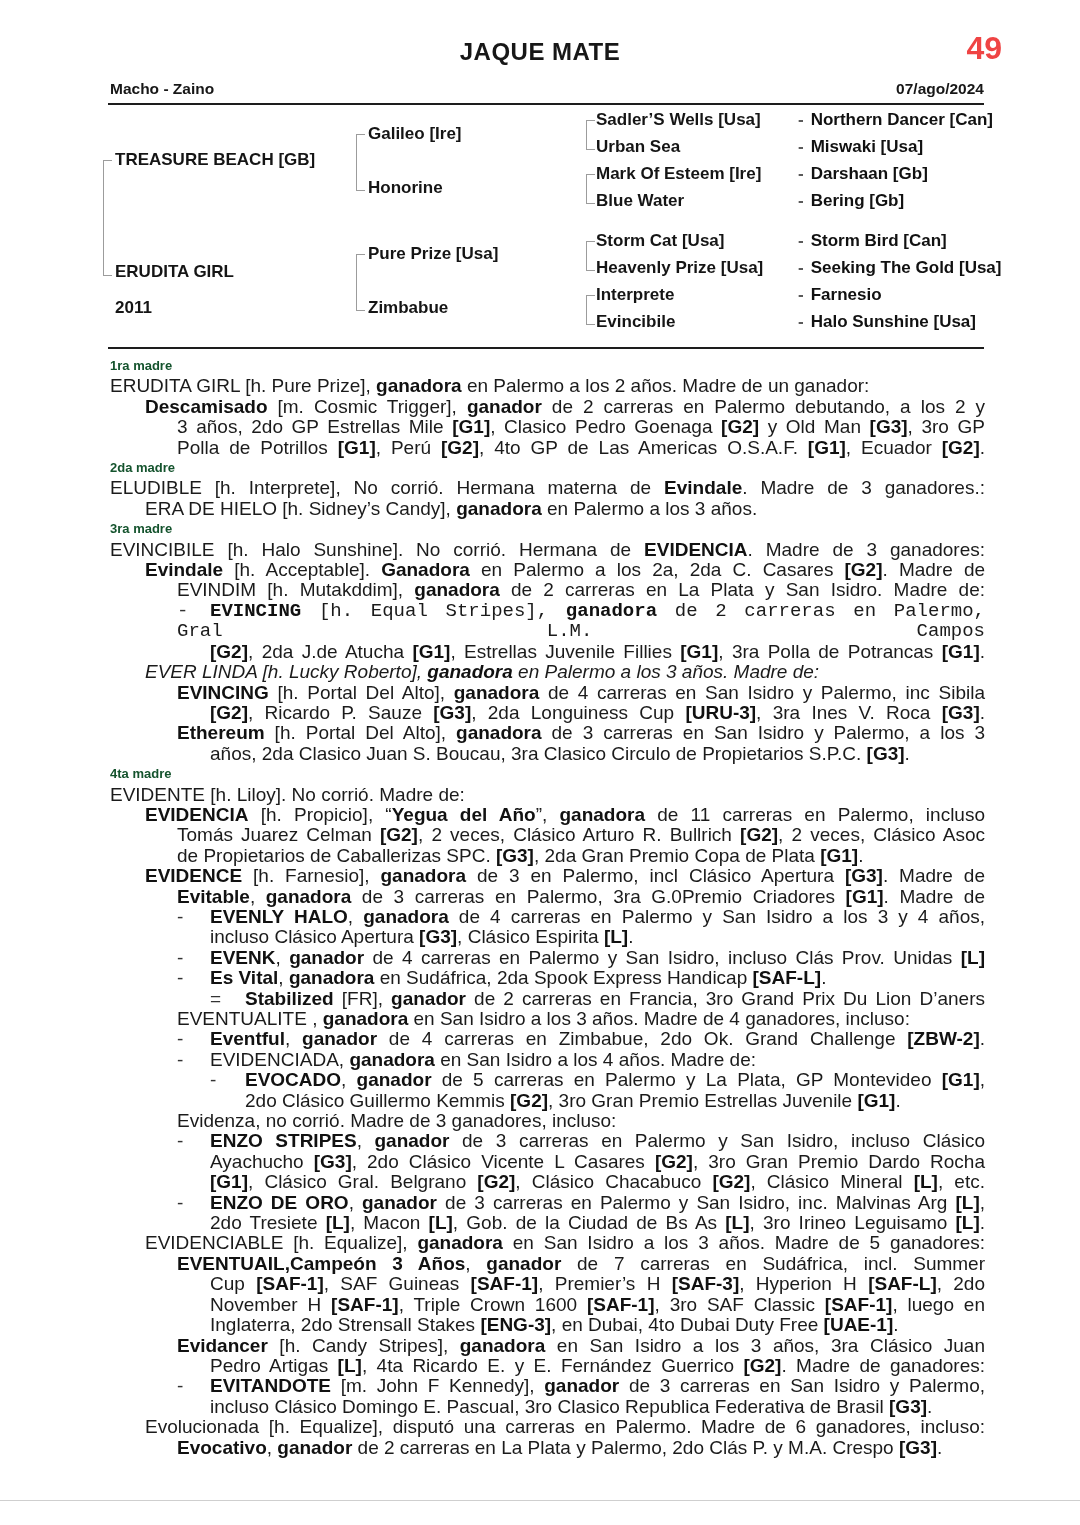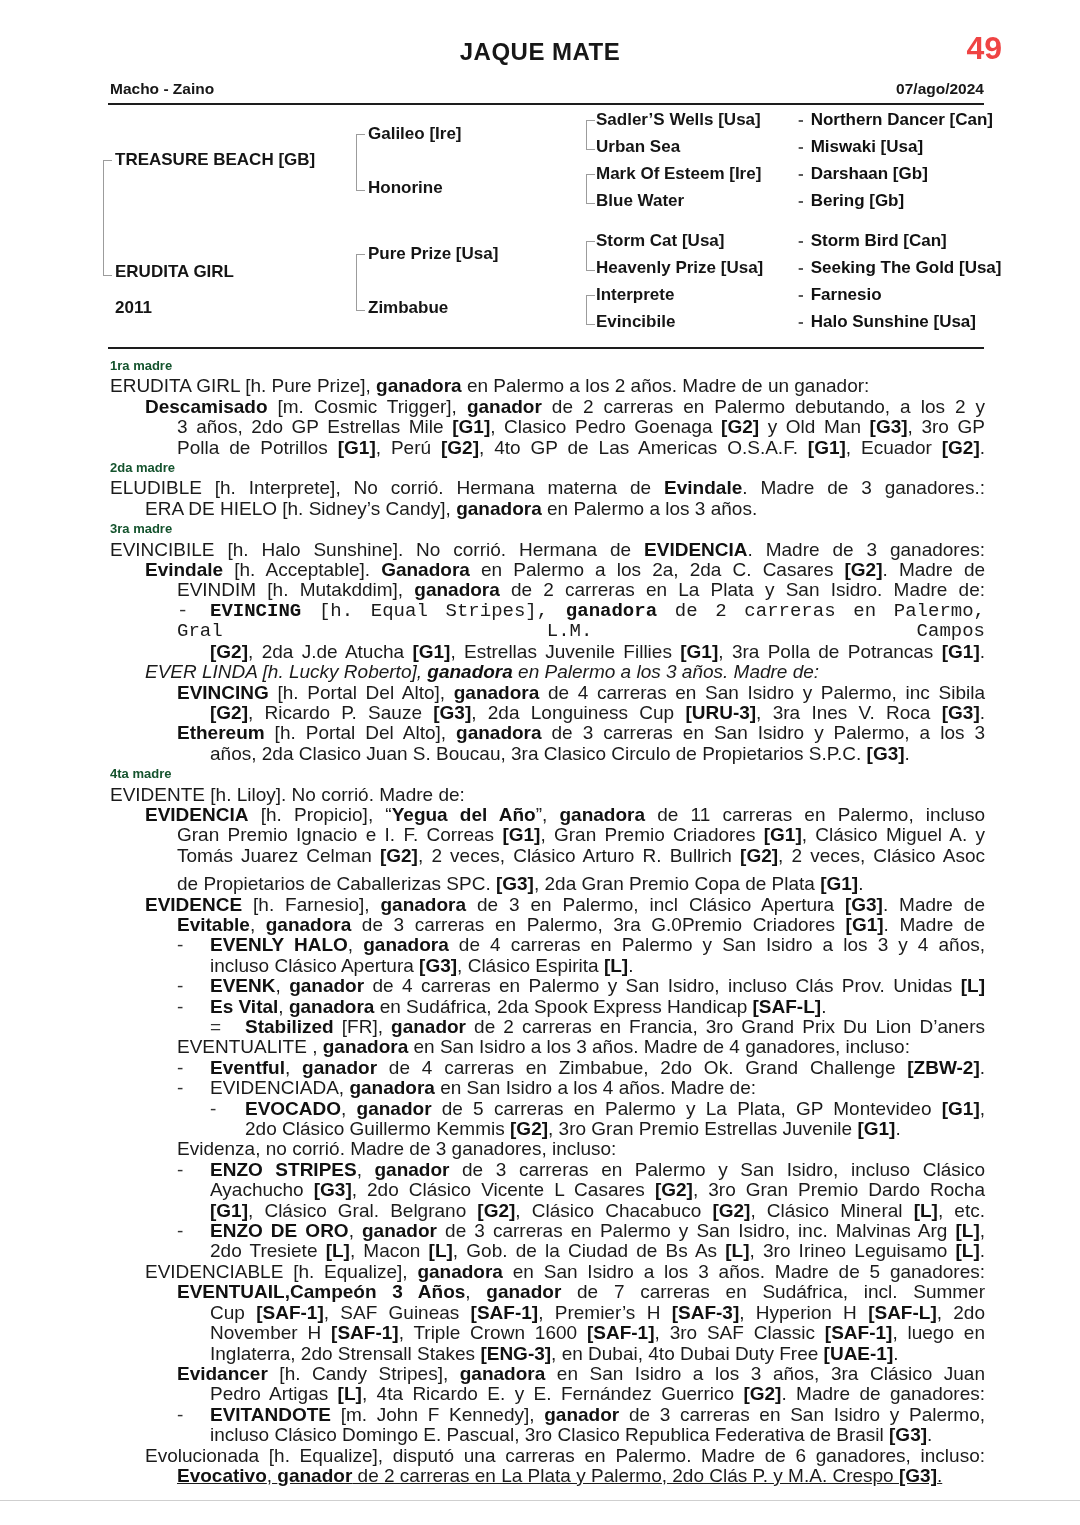--- a/index.html
+++ b/index.html
@@ -117,23 +117,22 @@
       <div class="tline just" style="padding-left: 67px; font-family: Liberation Mono, monospace;"><span class="marker" style="width: 33px;">-</span><span class="b">EVINCING</span><span> [h. Equal Stripes], </span><span class="b">ganadora</span><span> de 2 carreras en Palermo, Gral L.M. Campos</span></div>
       <div class="tline just" style="padding-left: 100px;"><span class="b">[G2]</span><span>, 2da J.de Atucha </span><span class="b">[G1]</span><span>, Estrellas Juvenile Fillies </span><span class="b">[G1]</span><span>, 3ra Polla de Potrancas </span><span class="b">[G1]</span><span>.</span></div>
       <div class="tline" style="padding-left: 35px; font-style: italic;"><span>EVER LINDA [h. Lucky Roberto], </span><span class="b">ganadora</span><span> en Palermo a los 3 años. Madre de:</span></div>
       <div class="tline just" style="padding-left: 67px;"><span class="b">EVINCING</span><span> [h. Portal Del Alto], </span><span class="b">ganadora</span><span> de 4 carreras en San Isidro y Palermo, inc Sibila</span></div>
       <div class="tline just" style="padding-left: 100px;"><span class="b">[G2]</span><span>, Ricardo P. Sauze </span><span class="b">[G3]</span><span>, 2da Longuiness Cup </span><span class="b">[URU-3]</span><span>, 3ra Ines V. Roca </span><span class="b">[G3]</span><span>.</span></div>
       <div class="tline just" style="padding-left: 67px;"><span class="b">Ethereum</span><span> [h. Portal Del Alto], </span><span class="b">ganadora</span><span> de 3 carreras en San Isidro y Palermo, a los 3</span></div>
       <div class="tline" style="padding-left: 100px;"><span>años, 2da Clasico Juan S. Boucau, 3ra Clasico Circulo de Propietarios S.P.C. </span><span class="b">[G3]</span><span>.</span></div>
       <div class="sec-heading">4ta madre</div>
       <div class="tline" style="padding-left: 0px;"><span>EVIDENTE [h. Liloy]. No corrió. Madre de:</span></div>
       <div class="tline just" style="padding-left: 35px;"><span class="b">EVIDENCIA</span><span> [h. Propicio], “</span><span class="b">Yegua del Año</span><span>”, </span><span class="b">ganadora</span><span> de 11 carreras en Palermo, incluso</span></div>
-      <div class="tline just" style="padding-left: 67px;"><span>Gran Premio Ignacio e I. F. Correas </span><span class="b">[G1]</span><span>, Gran Premio Criadores </span><span class="b">[G1]</span><span>, Clásico Miguel A. y</span></div>
       <div class="tline just" style="padding-left: 67px;"><span>Tomás Juarez Celman </span><span class="b">[G2]</span><span>, 2 veces, Clásico Arturo R. Bullrich </span><span class="b">[G2]</span><span>, 2 veces, Clásico Asoc</span></div>
-      <div class="tline" style="padding-left: 67px; margin-top: 8px;"><span>de Propietarios de Caballerizas SPC. </span><span class="b">[G3]</span><span>, 2da Gran Premio Copa de Plata </span><span class="b">[G1]</span><span>.</span></div>
+      <div class="tline" style="padding-left: 67px;"><span>de Propietarios de Caballerizas SPC. </span><span class="b">[G3]</span><span>, 2da Gran Premio Copa de Plata </span><span class="b">[G1]</span><span>.</span></div>
       <div class="tline just" style="padding-left: 35px;"><span class="b">EVIDENCE</span><span> [h. Farnesio], </span><span class="b">ganadora</span><span> de 3 en Palermo, incl Clásico Apertura </span><span class="b">[G3]</span><span>. Madre de</span></div>
       <div class="tline just" style="padding-left: 67px;"><span class="b">Evitable</span><span>, </span><span class="b">ganadora</span><span> de 3 carreras en Palermo, 3ra G.0Premio Criadores </span><span class="b">[G1]</span><span>. Madre de</span></div>
       <div class="tline just" style="padding-left: 67px;"><span class="marker" style="width: 33px;">-</span><span class="b">EVENLY HALO</span><span>, </span><span class="b">ganadora</span><span> de 4 carreras en Palermo y San Isidro a los 3 y 4 años,</span></div>
       <div class="tline" style="padding-left: 100px;"><span>incluso Clásico Apertura </span><span class="b">[G3]</span><span>, Clásico Espirita </span><span class="b">[L]</span><span>.</span></div>
       <div class="tline just" style="padding-left: 67px;"><span class="marker" style="width: 33px;">-</span><span class="b">EVENK</span><span>, </span><span class="b">ganador</span><span> de 4 carreras en Palermo y San Isidro, incluso Clás Prov. Unidas </span><span class="b">[L]</span></div>
       <div class="tline" style="padding-left: 67px;"><span class="marker" style="width: 33px;">-</span><span class="b">Es Vital</span><span>, </span><span class="b">ganadora</span><span> en Sudáfrica, 2da Spook Express Handicap </span><span class="b">[SAF-L]</span><span>.</span></div>
       <div class="tline just" style="padding-left: 100px;"><span class="marker" style="width: 35px;">=</span><span class="b">Stabilized</span><span> [FR], </span><span class="b">ganador</span><span> de 2 carreras en Francia, 3ro Grand Prix Du Lion D’aners</span></div>
       <div class="tline" style="padding-left: 67px;"><span>EVENTUALITE , </span><span class="b">ganadora</span><span> en San Isidro a los 3 años. Madre de 4 ganadores, incluso:</span></div>
       <div class="tline just" style="padding-left: 67px;"><span class="marker" style="width: 33px;">-</span><span class="b">Eventful</span><span>, </span><span class="b">ganador</span><span> de 4 carreras en Zimbabue, 2do Ok. Grand Challenge </span><span class="b">[ZBW-2]</span><span>.</span></div>
       <div class="tline" style="padding-left: 67px;"><span class="marker" style="width: 33px;">-</span><span>EVIDENCIADA, </span><span class="b">ganadora</span><span> en San Isidro a los 4 años. Madre de:</span></div>
@@ -148,17 +147,17 @@
       <div class="tline just" style="padding-left: 35px;"><span>EVIDENCIABLE [h. Equalize], </span><span class="b">ganadora</span><span> en San Isidro a los 3 años. Madre de 5 ganadores:</span></div>
       <div class="tline just" style="padding-left: 67px;"><span class="b">EVENTUAIL,Campeón 3 Años</span><span>, </span><span class="b">ganador</span><span> de 7 carreras en Sudáfrica, incl. Summer</span></div>
       <div class="tline just" style="padding-left: 100px;"><span>Cup </span><span class="b">[SAF-1]</span><span>, SAF Guineas </span><span class="b">[SAF-1]</span><span>, Premier’s H </span><span class="b">[SAF-3]</span><span>, Hyperion H </span><span class="b">[SAF-L]</span><span>, 2do</span></div>
       <div class="tline just" style="padding-left: 100px;"><span>November H </span><span class="b">[SAF-1]</span><span>, Triple Crown 1600 </span><span class="b">[SAF-1]</span><span>, 3ro SAF Classic </span><span class="b">[SAF-1]</span><span>, luego en</span></div>
       <div class="tline" style="padding-left: 100px;"><span>Inglaterra, 2do Strensall Stakes </span><span class="b">[ENG-3]</span><span>, en Dubai, 4to Dubai Duty Free </span><span class="b">[UAE-1]</span><span>.</span></div>
       <div class="tline just" style="padding-left: 67px;"><span class="b">Evidancer</span><span> [h. Candy Stripes], </span><span class="b">ganadora</span><span> en San Isidro a los 3 años, 3ra Clásico Juan</span></div>
       <div class="tline just" style="padding-left: 100px;"><span>Pedro Artigas </span><span class="b">[L]</span><span>, 4ta Ricardo E. y E. Fernández Guerrico </span><span class="b">[G2]</span><span>. Madre de ganadores:</span></div>
       <div class="tline just" style="padding-left: 67px;"><span class="marker" style="width: 33px;">-</span><span class="b">EVITANDOTE</span><span> [m. John F Kennedy], </span><span class="b">ganador</span><span> de 3 carreras en San Isidro y Palermo,</span></div>
       <div class="tline" style="padding-left: 100px;"><span>incluso Clásico Domingo E. Pascual, 3ro Clasico Republica Federativa de Brasil </span><span class="b">[G3]</span><span>.</span></div>
       <div class="tline just" style="padding-left: 35px;"><span>Evolucionada [h. Equalize], disputó una carreras en Palermo. Madre de 6 ganadores, incluso:</span></div>
-      <div class="tline" style="padding-left: 67px; text-decoration: underline;"><span class="b">Evocativo</span><span>, </span><span class="b">ganador</span><span> de 2 carreras en La Plata y Palermo, 2do Clás P. y M.A. Crespo </span><span class="b">[G3]</span><span>.</span></div>
+      <div class="tline" style="padding-left: 67px;"><span class="b">Evocativo</span><span>, </span><span class="b">ganador</span><span> de 2 carreras en La Plata y Palermo, 2do Clás P. y M.A. Crespo </span><span class="b">[G3]</span><span>.</span></div>
     </div>
 
   <div class="bottom-rule"></div>
 </div>
 
 </body></html>

